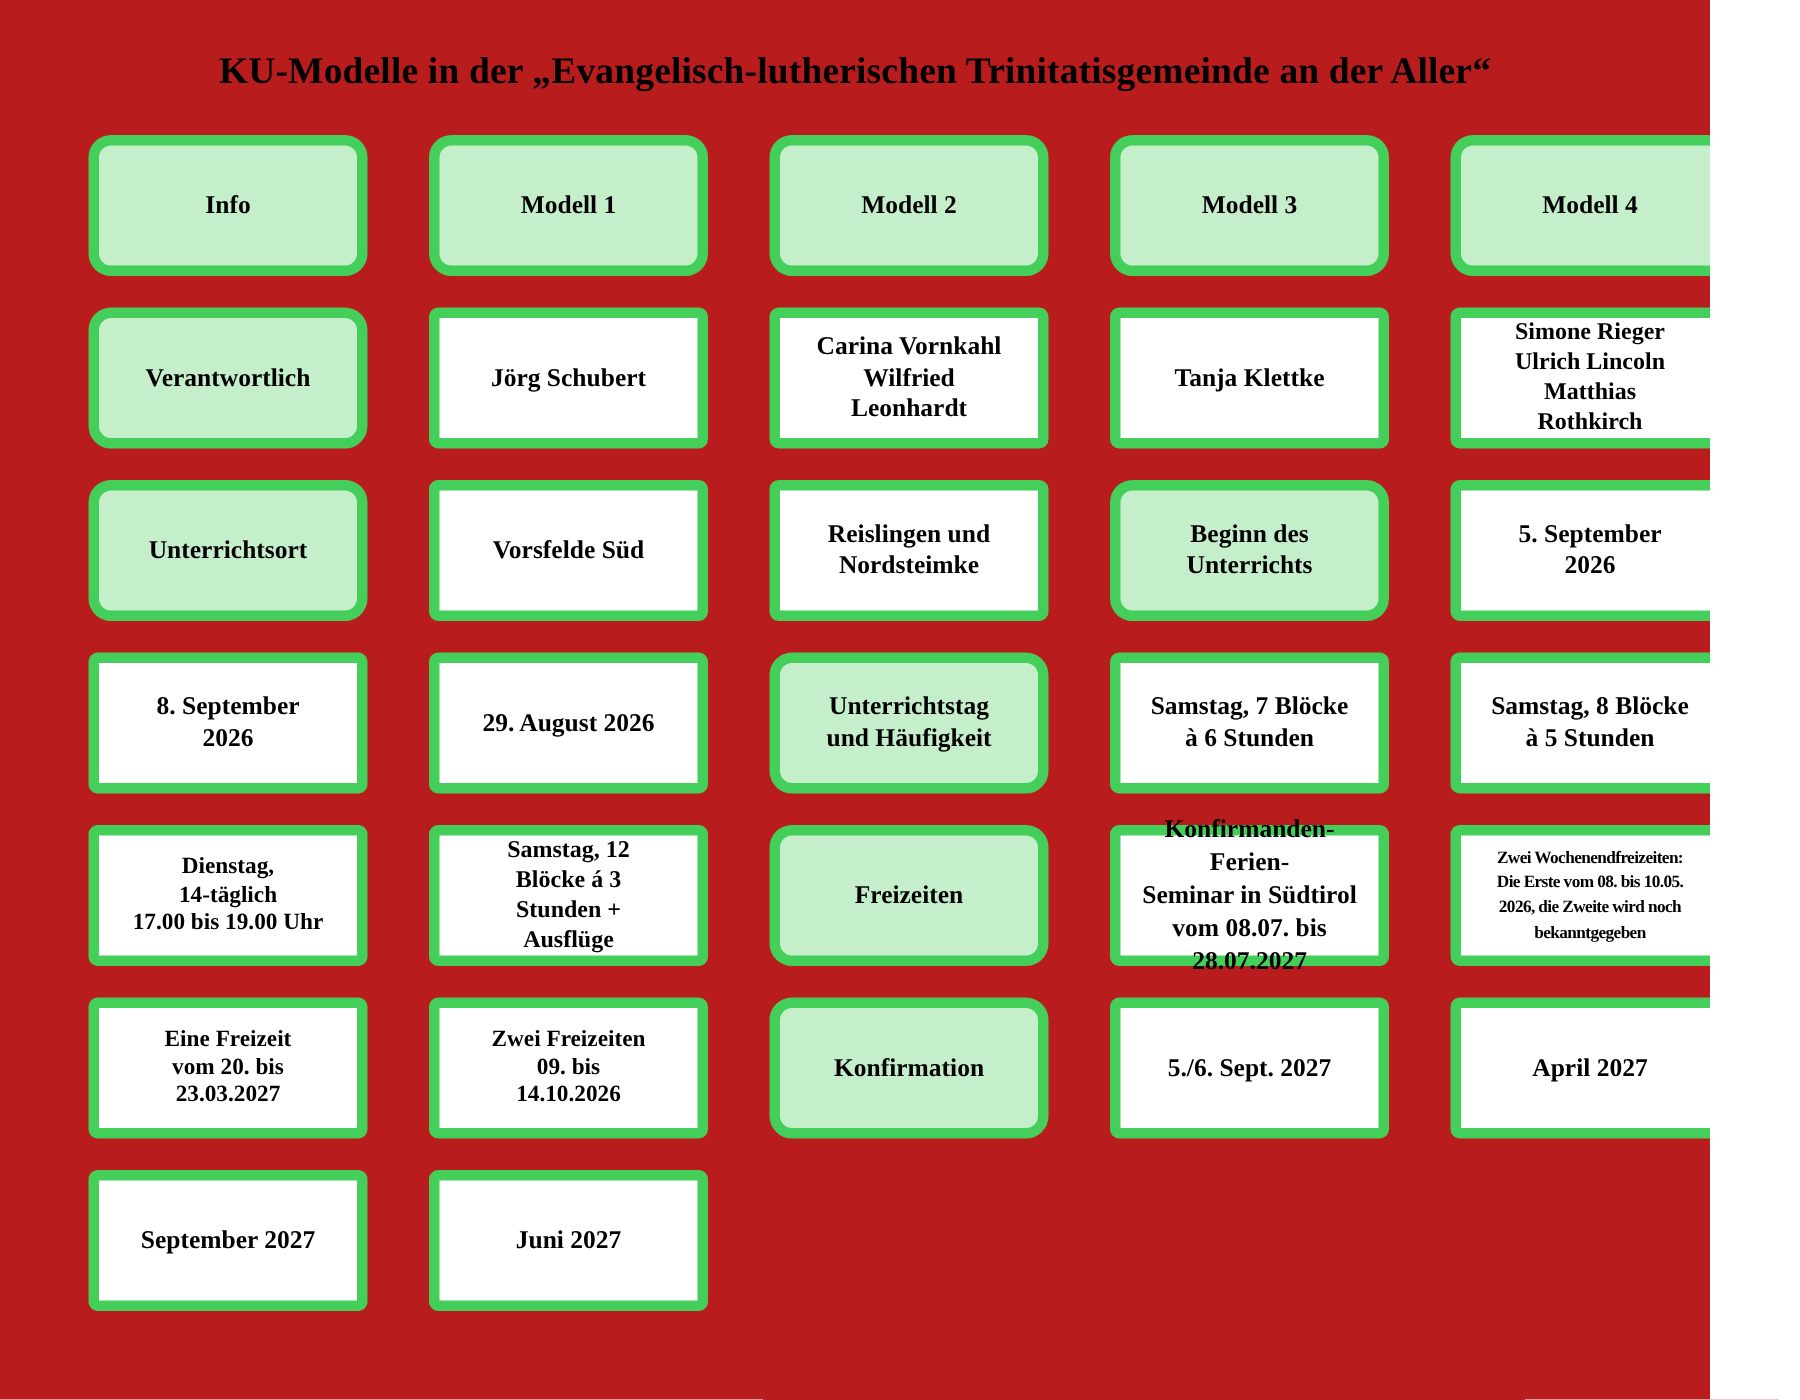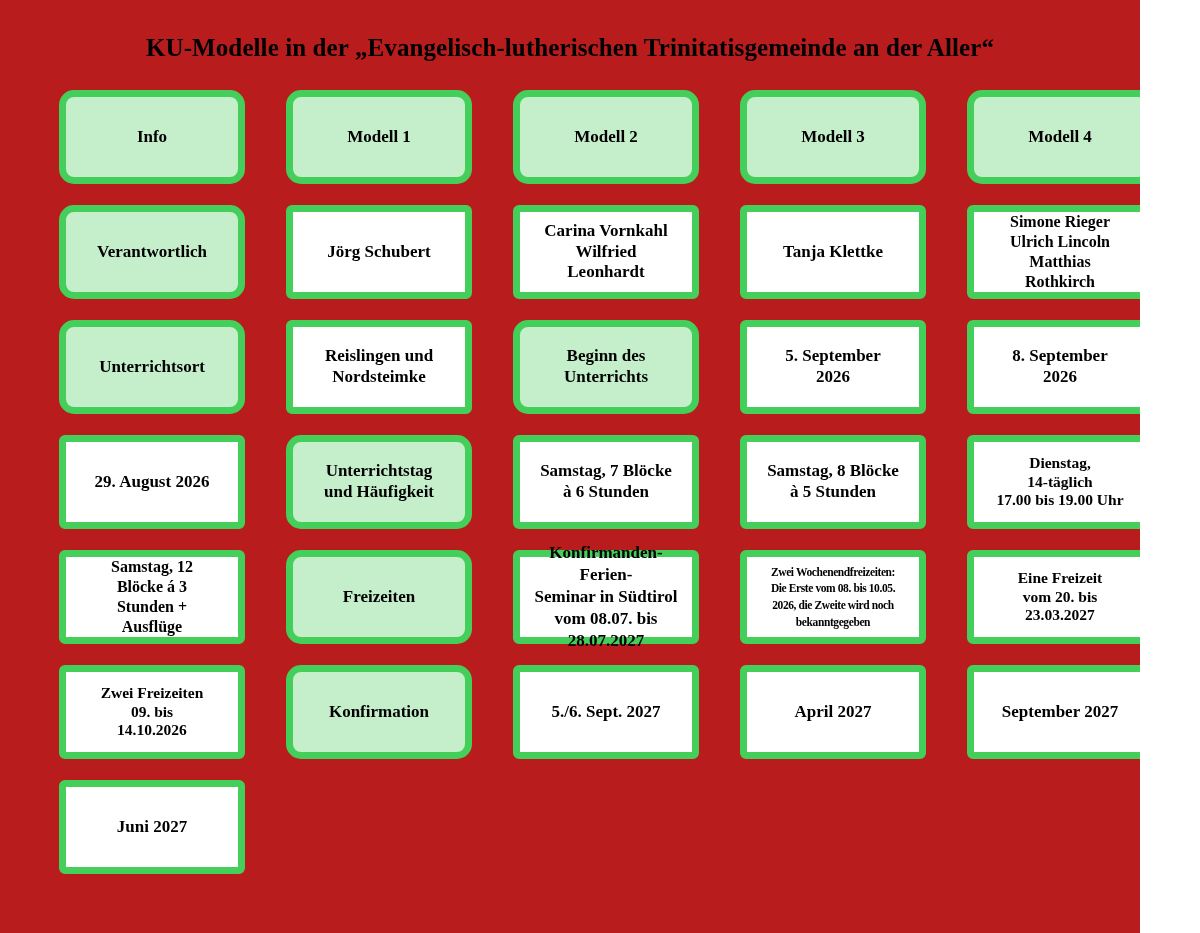--- a/index.html
+++ b/index.html
@@ -99,20 +99,23 @@
       <span>Simone Rieger
 Ulrich Lincoln
 Matthias
 Rothkirch</span>
     </div>
 
     <div class="box hdr">
       <span>Unterrichtsort</span>
     </div>
     <div class="box">
+      <span>Vorsfelde Süd</span>
+    </div>
+    <div class="box">
       <span>Reislingen und
 Nordsteimke</span>
     </div>
 
     <div class="box hdr">
       <span>Beginn des
 Unterrichts</span>
     </div>
     <div class="box">
       <span>5. September

